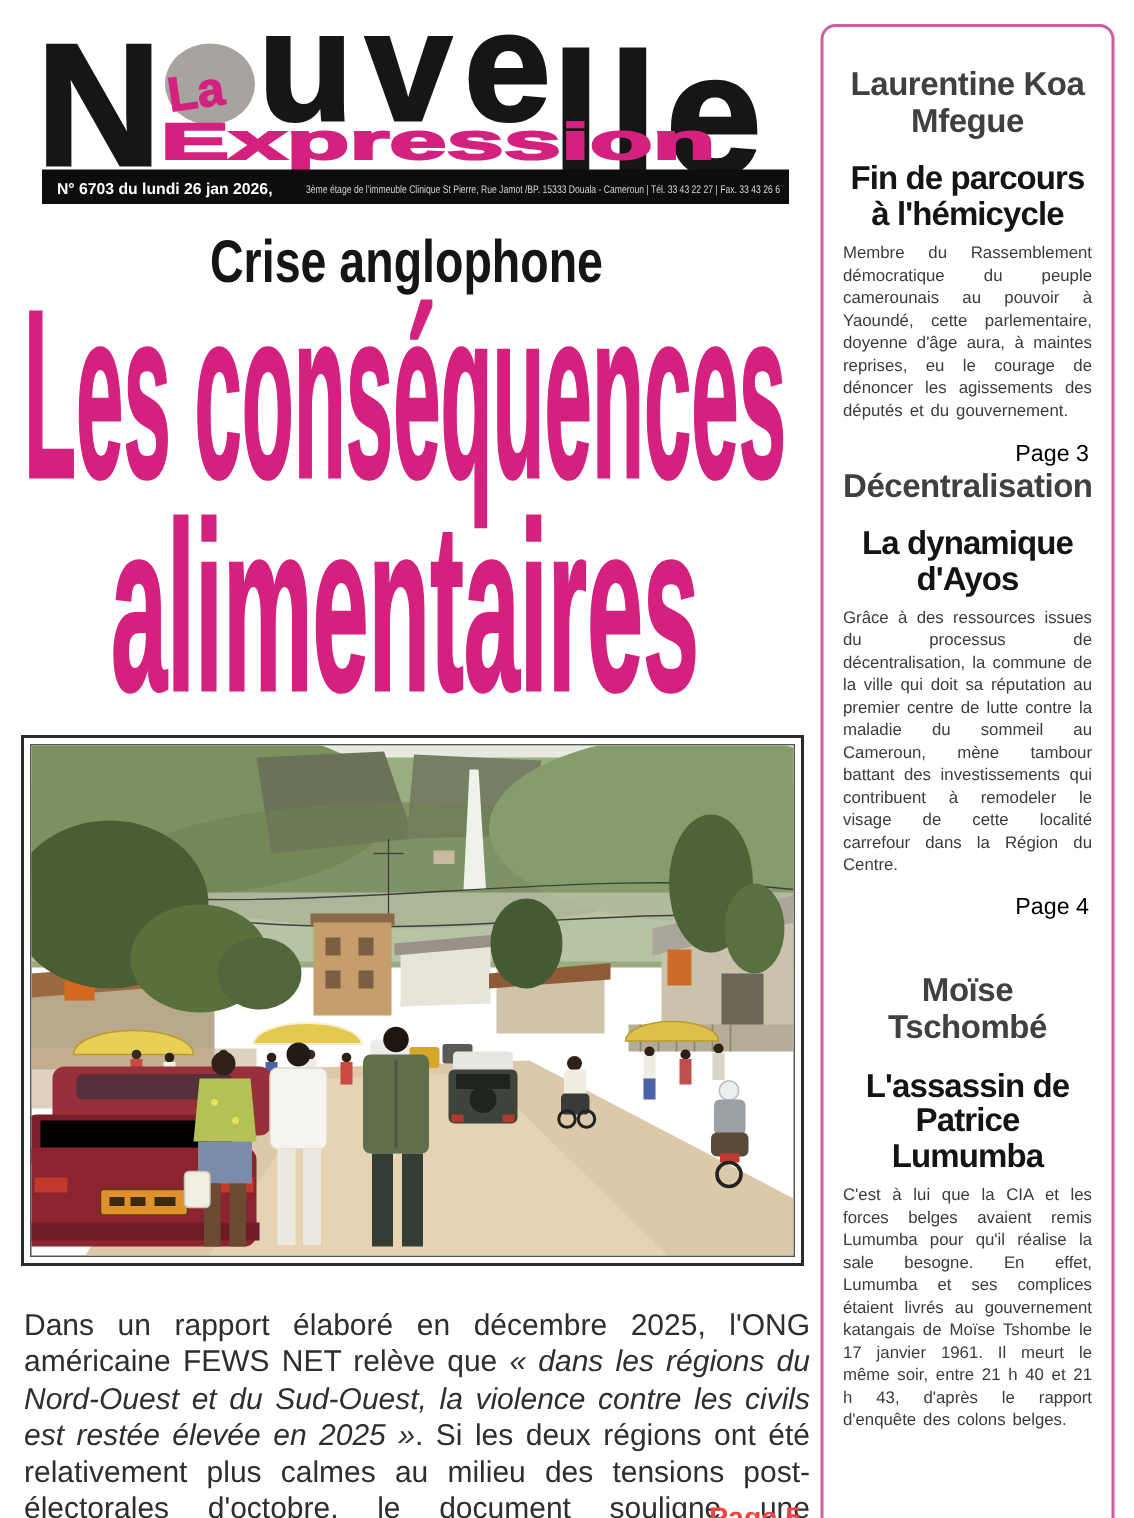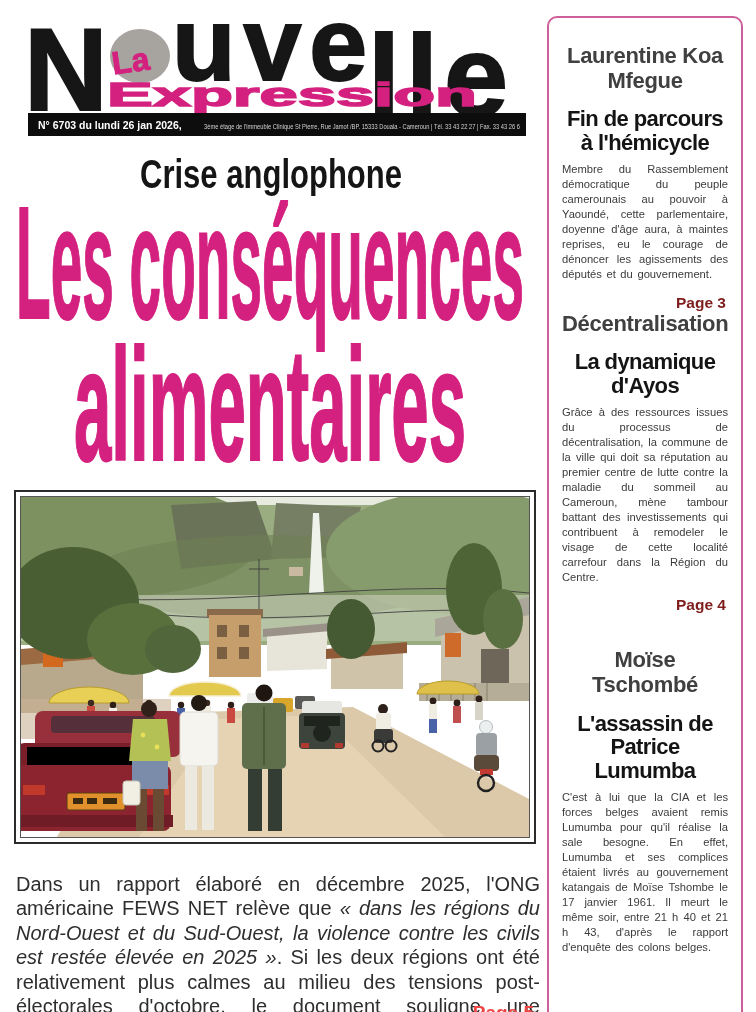--- a/index.html
+++ b/index.html
@@ -41,21 +41,21 @@
   }
   .sb-title {
     color:#141414; font-weight:bold; text-align:center;
     font-size:22px; line-height:1.07; letter-spacing:-0.6px;
   }
   .sb-body {
     font-size:11.2px; line-height:1.34; text-align:justify;
     color:#3b3b3b; word-spacing:1.5px;
   }
   .sb-page {
-    text-align:right; font-weight:bold; font-size:15.5px; color:#7f1d1d;
+    text-align:right; font-weight:normal; font-size:15.5px; color:#000000;
     padding-right:2px;
   }
   .mt-a { margin-top:26px; } .mt-b { margin-top:14px; } .mt-c { margin-top:8px; }
   .mt-d { margin-top:3px; }  .mt-e { } .mt-f { margin-top:34px; }
 </style>
 </head>
 <body>
 
 <div class="page">
 

